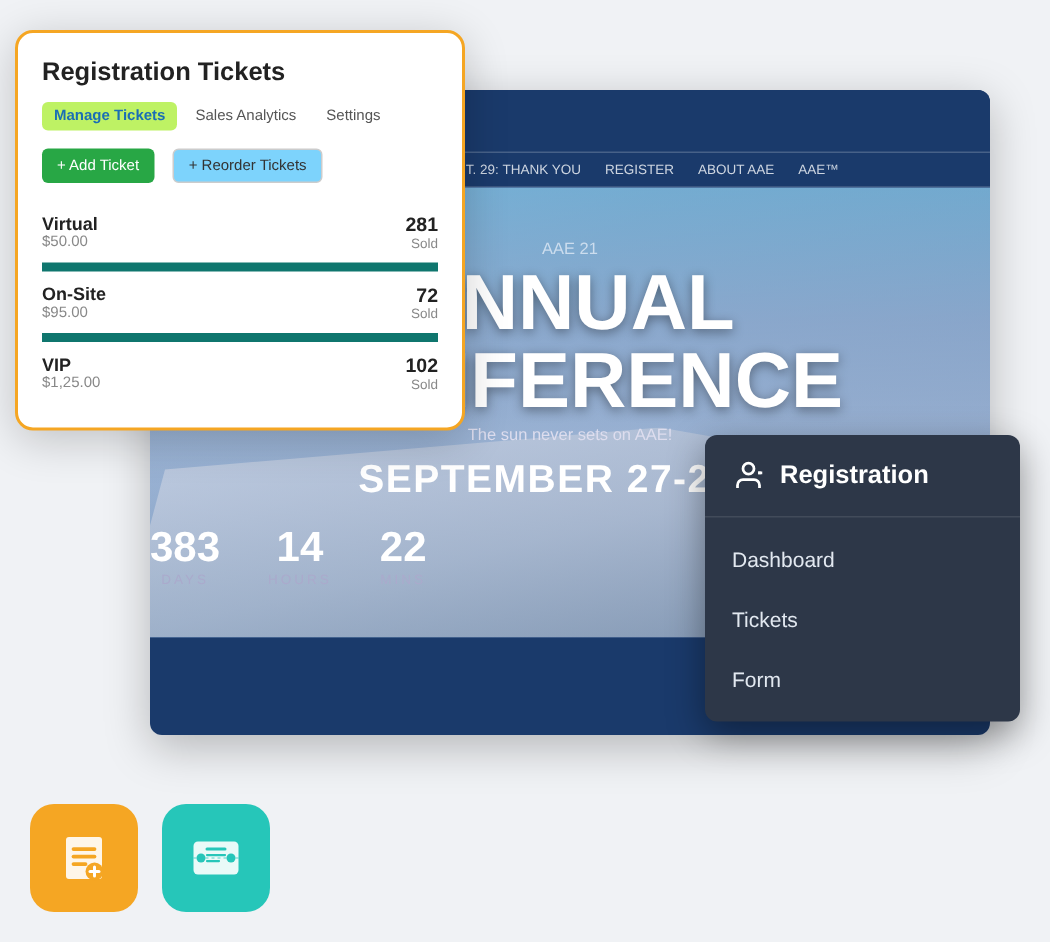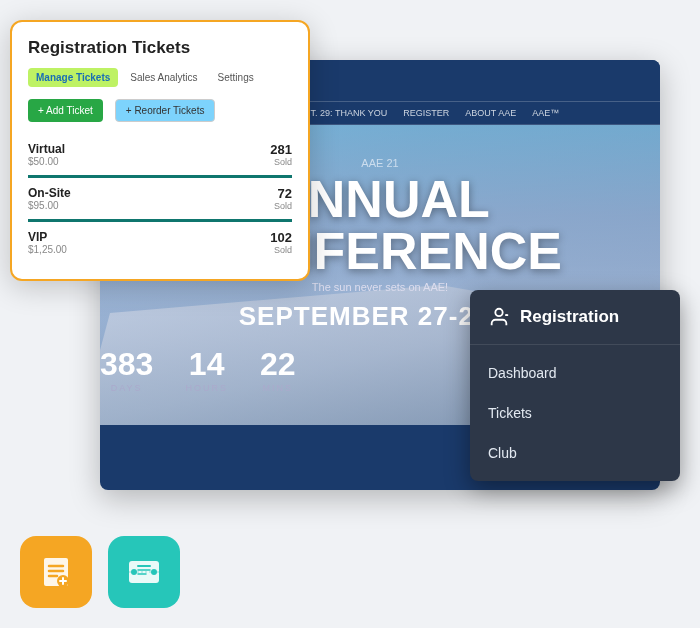--- a/index.html
+++ b/index.html
@@ -133,21 +133,21 @@
 
     .conf-countdown {
       display: flex;
       gap: 32px;
       margin-top: 14px;
     }
     .countdown-item {
       text-align: center;
     }
     .countdown-num {
-      font-size: 32px;
+      font-size: 28px;
       font-weight: 700;
       color: white;
     }
     .countdown-label {
       font-size: 9px;
       color: #aac;
       letter-spacing: 2px;
     }
 
     
@@ -215,21 +215,21 @@
       display: flex;
       align-items: center;
       gap: 4px;
     }
 
     .ticket-row {
       display: flex;
       justify-content: space-between;
       align-items: flex-start;
       padding: 8px 0;
-      border-bottom: 3px solid #0f766e;
+      border-bottom: 6px solid #0f766e;
     }
     .ticket-row:last-child { border-bottom: none; }
     .ticket-name {
       font-size: 12px;
       font-weight: 600;
       color: #222;
     }
     .ticket-price {
       font-size: 10px;
       color: #888;
@@ -406,21 +406,21 @@
       <path d="M20 21v-2a4 4 0 0 0-4-4H8a4 4 0 0 0-4 4v2"></path>
       <circle cx="12" cy="7" r="4"></circle>
       <line x1="19" y1="10" x2="22" y2="10"></line>
       <line x1="20" y1="9" x2="20" y2="11"></line>
     </svg>
     <div class="reg-title">Registration</div>
   </div>
   <div class="reg-menu-items">
     <div class="reg-menu-item">Dashboard</div>
     <div class="reg-menu-item">Tickets</div>
-    <div class="reg-menu-item">Club</div>
+    <div class="reg-menu-item">Form</div>
   </div>
 </div>
 
 <div class="bottom-icons">
   <div class="icon-badge icon-badge-orange">
     <svg width="38" height="38" viewBox="0 0 38 38" fill="none">
       <rect x="7" y="5" width="24" height="28" rx="2" fill="white" opacity="0.9"></rect>
       <line x1="12" y1="13" x2="26" y2="13" stroke="#f5a623" stroke-width="2.5" stroke-linecap="round"></line>
       <line x1="12" y1="18" x2="26" y2="18" stroke="#f5a623" stroke-width="2.5" stroke-linecap="round"></line>
       <line x1="12" y1="23" x2="20" y2="23" stroke="#f5a623" stroke-width="2.5" stroke-linecap="round"></line>

